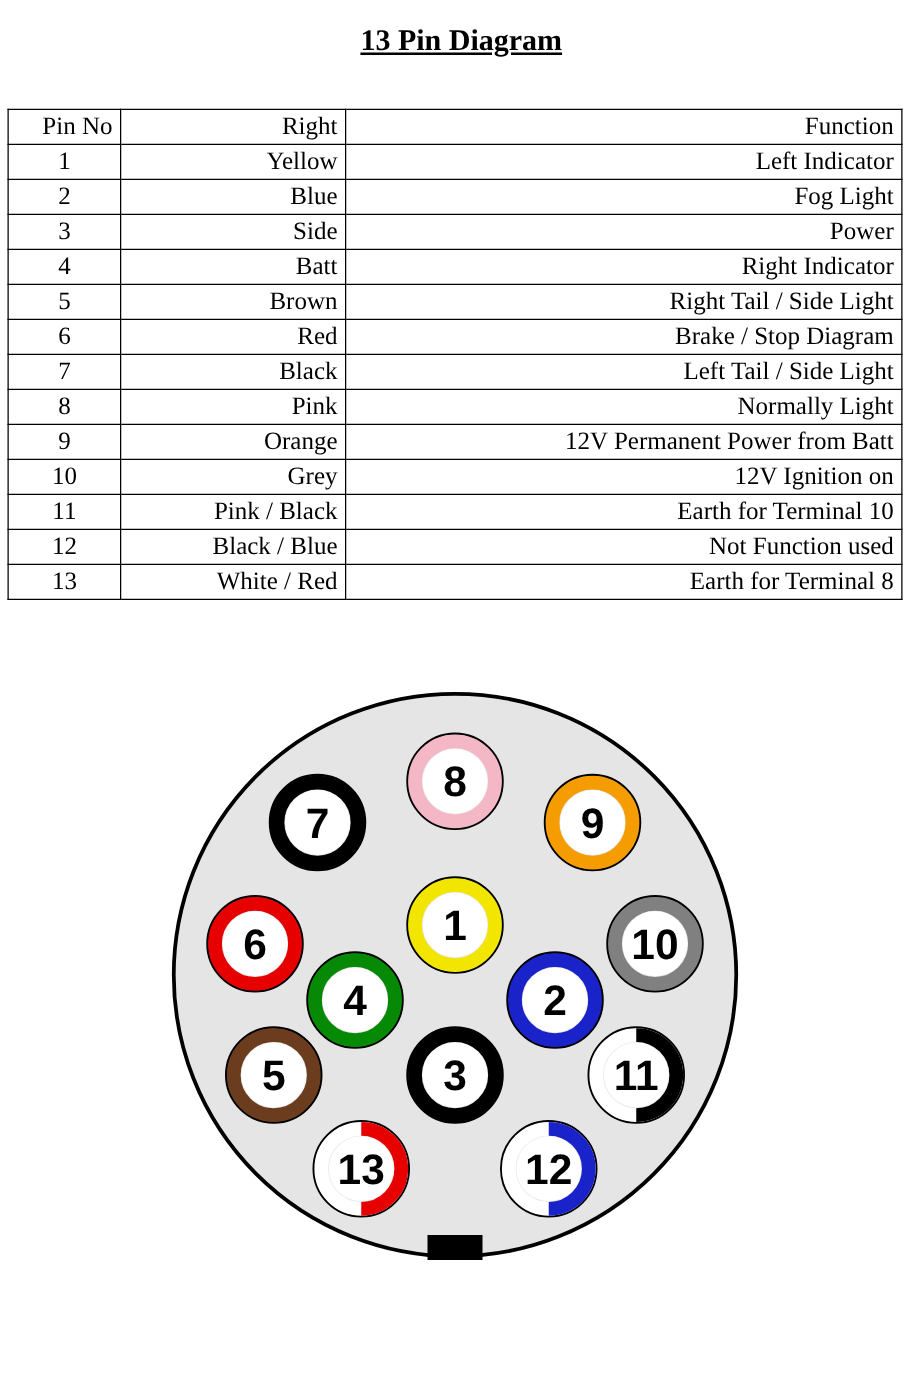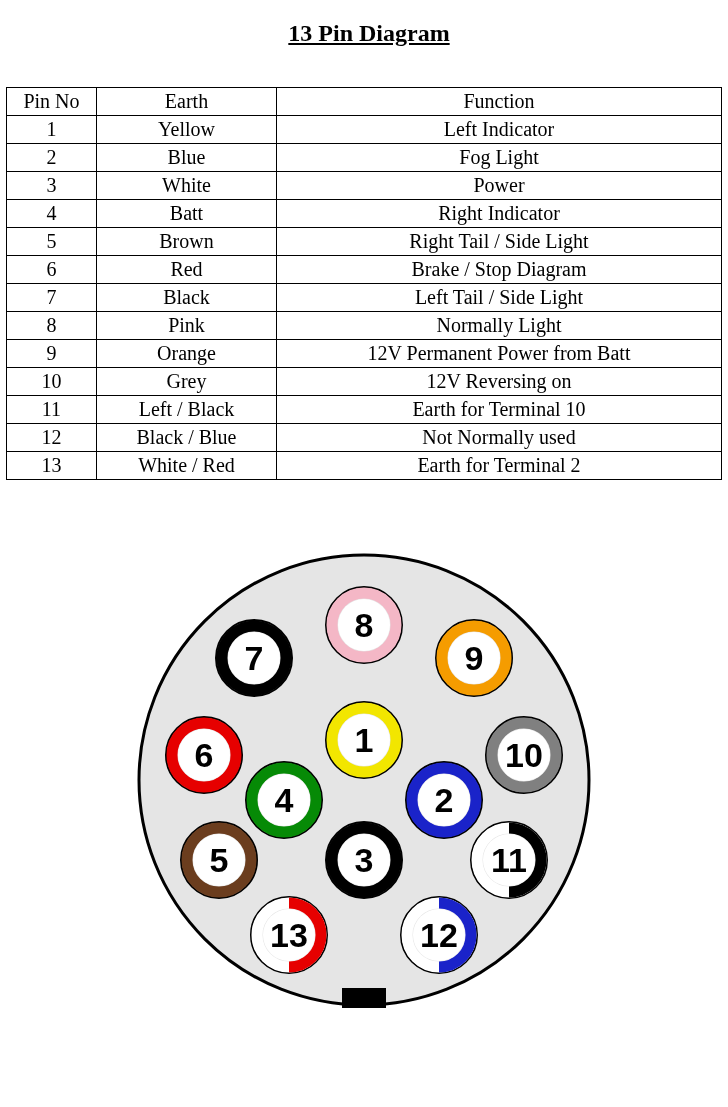--- a/index.html
+++ b/index.html
@@ -28,21 +28,21 @@
   table.pin-table {
     border-collapse: collapse;
     width: 716px;
     margin: 0 6px 60px 6px;
     font-size: 20px;
   }
   table.pin-table th,
   table.pin-table td {
     border: 1px solid #000;
     padding: 2px 6px;
-    text-align: center;
+    text-align: right;
     font-weight: normal;
   }
   table.pin-table col.c-pin { width: 90px; }
   table.pin-table col.c-colour { width: 180px; }
   table.pin-table col.c-func { width: auto; }
   table.pin-table td.pin-no { text-align: center; }
 
   
   .connector-wrap {
     width: 100%;
@@ -62,38 +62,38 @@
 
   <table class="pin-table">
     <colgroup>
       <col class="c-pin">
         <col class="c-colour">
         <col class="c-func">
     </colgroup>
     <thead>
       <tr>
         <th>Pin No</th>
-        <th>Earth</th>
+        <th>Right</th>
         <th>Function</th>
       </tr>
     </thead>
     <tbody id="pin-tbody">
         <tr>
           <td class="pin-no">1</td>
           <td>Yellow</td>
           <td>Left Indicator</td>
         </tr>
         <tr>
           <td class="pin-no">2</td>
           <td>Blue</td>
           <td>Fog Light</td>
         </tr>
         <tr>
           <td class="pin-no">3</td>
-          <td>White</td>
+          <td>Side</td>
           <td>Power</td>
         </tr>
         <tr>
           <td class="pin-no">4</td>
           <td>Batt</td>
           <td>Right Indicator</td>
         </tr>
         <tr>
           <td class="pin-no">5</td>
           <td>Brown</td>
@@ -115,36 +115,36 @@
           <td>Normally Light</td>
         </tr>
         <tr>
           <td class="pin-no">9</td>
           <td>Orange</td>
           <td>12V Permanent Power from Batt</td>
         </tr>
         <tr>
           <td class="pin-no">10</td>
           <td>Grey</td>
-          <td>12V Reversing on</td>
+          <td>12V Ignition on</td>
         </tr>
         <tr>
           <td class="pin-no">11</td>
-          <td>Left / Black</td>
+          <td>Pink / Black</td>
           <td>Earth for Terminal 10</td>
         </tr>
         <tr>
           <td class="pin-no">12</td>
           <td>Black / Blue</td>
-          <td>Not Normally used</td>
+          <td>Not Function used</td>
         </tr>
         <tr>
           <td class="pin-no">13</td>
           <td>White / Red</td>
-          <td>Earth for Terminal 2</td>
+          <td>Earth for Terminal 8</td>
         </tr>
       </tbody>
   </table>
 
   <div class="connector-wrap">
     <svg class="connector" id="connector-svg" width="480" height="480" viewBox="0 0 480 480">
         <defs>
           <clipPath id="rightHalf">
             <rect x="0" y="-50" width="50" height="100"></rect>
           </clipPath>

